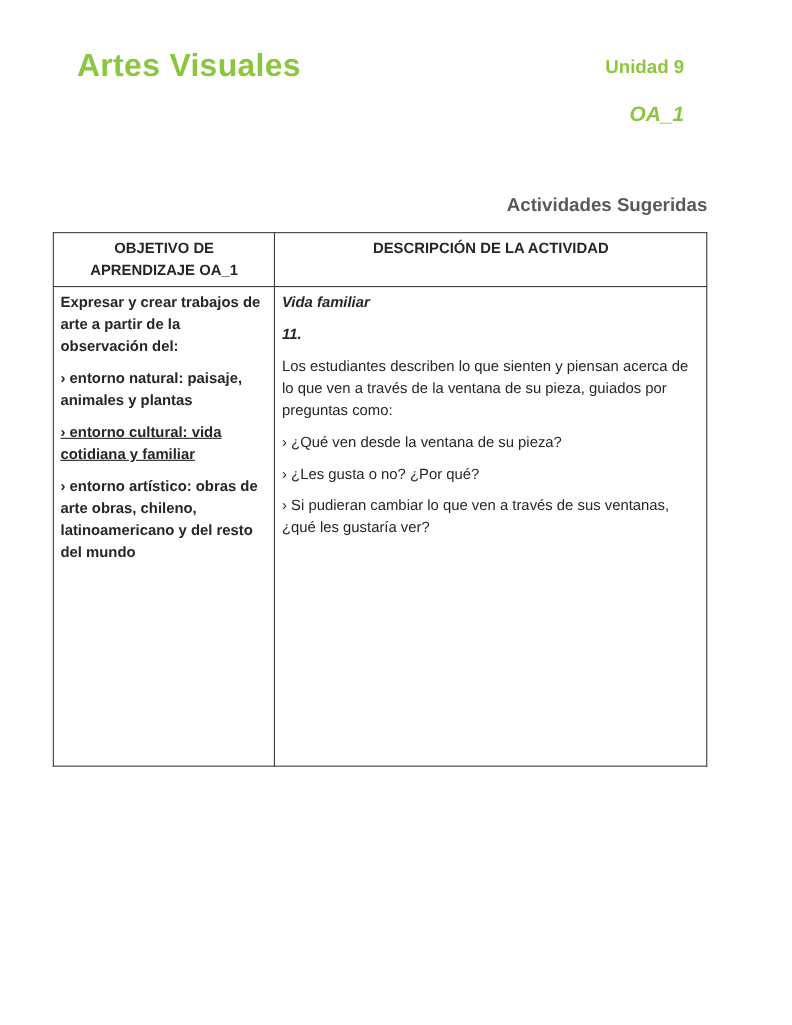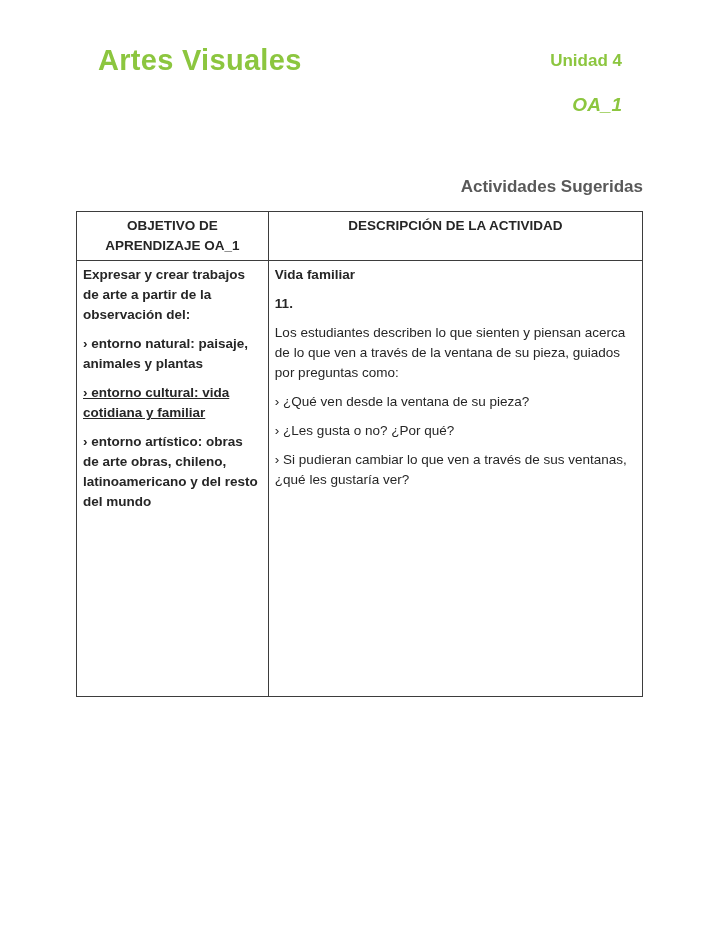--- a/index.html
+++ b/index.html
@@ -3,21 +3,21 @@
 <meta charset="utf-8">
 <style>
   * { margin:0; padding:0; box-sizing:border-box; }
   html, body { background:#ffffff; }
   body {
     width:720px; height:932px;
     font-family:"Liberation Sans", sans-serif;
     color:var(--text-black, #262626);
     overflow:hidden;
   }
-  .page { width:720px; height:932px; padding:44px 77px 0 76px; background:#fff; }
+  .page { width:720px; height:932px; padding:44px 77px 0 48px; background:#fff; }
 
   .header-row { display:flex; justify-content:space-between; align-items:flex-start;
     padding:0 21px 0 22px; }
   .doc-title { color:var(--accent-green,#8CC63F); font-size:29px; font-weight:bold; letter-spacing:0.3px; }
   .doc-subtitle { color:#111111; font-size:19px; font-weight:bold; margin:3px 0 0 14px; }
   .unit-block { text-align:right; padding-top:7px; }
   .unit-label { color:var(--accent-green,#8CC63F); font-size:17px; font-weight:bold; }
   .oa-label { color:var(--accent-green,#8CC63F); font-size:19px; font-weight:bold; margin-top:23px;font-style:italic; }
 
   .section-title { text-align:right; color:var(--title-gray,#595959);
@@ -28,34 +28,34 @@
     border:1.5px solid var(--border,#3d3d3d);
     vertical-align:top;
     font-size:13.5px;
     line-height:20px;
   }
   th.obj-header { text-align:center; padding:4px 6px; height:48px; font-weight:bold; }
   th.desc-header { text-align:center; padding:4px 6px; font-weight:bold; }
   td.body-cell { height:436px; padding:4px 7px 6px 6px; }
   td.body-cell p { margin:0 0 9px 0; }
   .objective-cell p { font-weight:bold; }
-  .bold { font-weight:bold; }
+  .bold { font-weight:bold;font-style:italic; }
   .underlined { text-decoration:underline; }
 </style>
 </head>
 <body>
 
 <div class="page">
 
   <div class="header-row">
     <div>
       <div class="doc-title">Artes Visuales</div>
     </div>
     <div class="unit-block">
-      <div class="unit-label">Unidad 4</div>
+      <div class="unit-label">Unidad 9</div>
       <div class="oa-label">OA_1</div>
     </div>
   </div>
 
   <div class="section-title">Actividades Sugeridas</div>
 
   <table class="activities">
     <colgroup>
       <col style="width:33.9%">
       <col>

